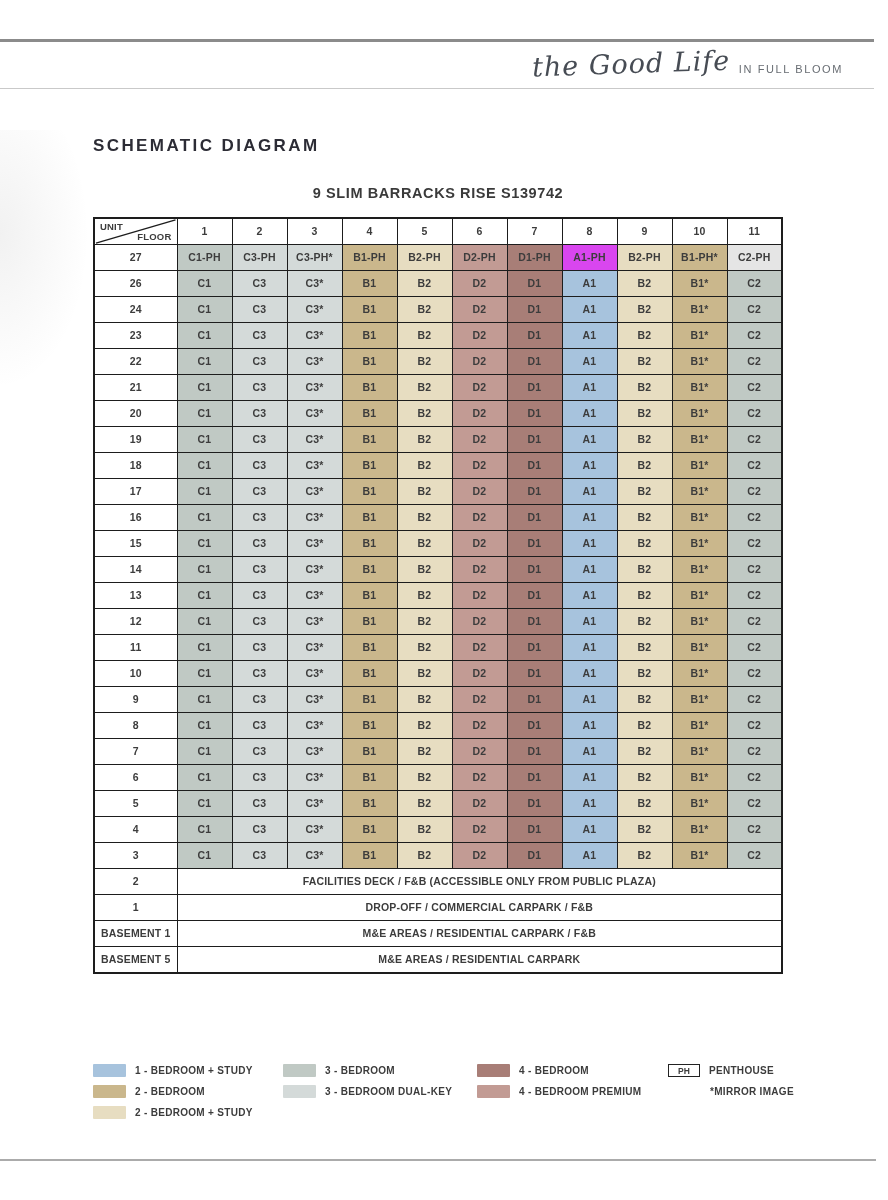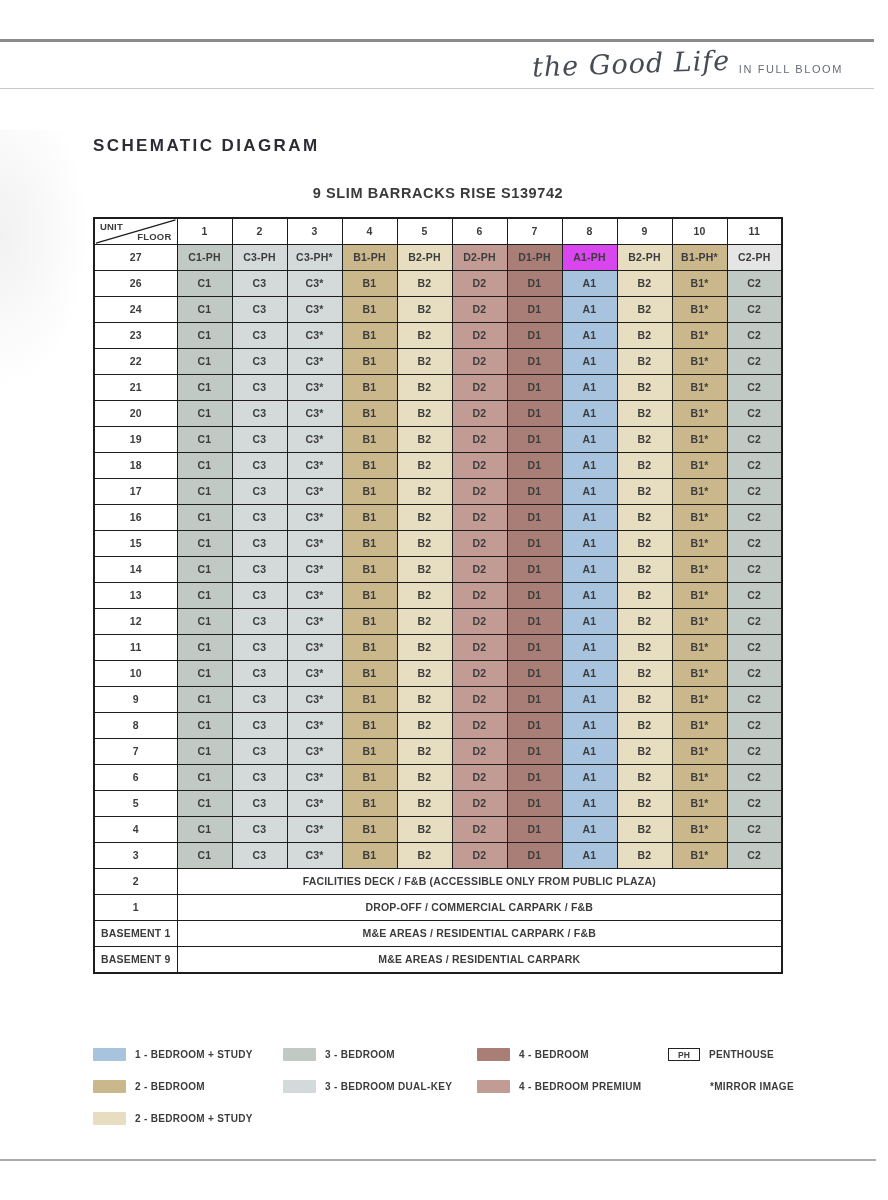--- a/index.html
+++ b/index.html
@@ -23,21 +23,21 @@
   table.schematic td{border:1px solid #1d1d1d;height:25px;padding:0;text-align:center;
         vertical-align:middle;font-size:10.5px;font-weight:700;color:#3c3c3c;line-height:1;
         letter-spacing:0.2px;overflow:hidden;}
   td.corner{position:relative;background:#fff;}
   td.corner svg{position:absolute;left:0;top:0;width:100%;height:100%;}
   .corner-unit{position:absolute;left:5px;top:3px;font-size:9.5px;font-weight:700;color:#3c3c3c;}
   .corner-floor{position:absolute;right:5px;bottom:3px;font-size:9.5px;font-weight:700;color:#3c3c3c;}
   td.floor-label{background:#ffffff;}
   td.span-cell{background:#ffffff;}
   .legend{position:absolute;left:93px;top:1048px;width:700px;height:80px;}
-  .legend-col{position:absolute;top:0;display:flex;flex-direction:column;gap:19px;}
+  .legend-col{position:absolute;top:16px;display:flex;flex-direction:column;gap:8px;}
   .legend-item{display:flex;align-items:center;gap:9px;height:13px;}
   .swatch{width:33px;height:13px;border-radius:1px;flex:0 0 33px;}
   .legend-label{font-size:10px;font-weight:700;letter-spacing:0.3px;color:#3c3c3c;white-space:nowrap;}
   .ph-badge{width:30px;height:11px;border:1.5px solid #222;background:#fff;display:flex;
         align-items:center;justify-content:center;font-size:8.5px;font-weight:700;color:#3c3c3c;
         flex:0 0 30px;}
   .mirror-indent{width:33px;flex:0 0 33px;}
 </style>
 </head>
 <body>
@@ -436,21 +436,21 @@
         </tr>
         <tr>
           <td class="floor-label">1</td>
           <td class="span-cell" colspan="11">DROP-OFF / COMMERCIAL CARPARK / F&amp;B</td>
         </tr>
         <tr>
           <td class="floor-label">BASEMENT 1</td>
           <td class="span-cell" colspan="11">M&amp;E AREAS / RESIDENTIAL CARPARK / F&amp;B</td>
         </tr>
         <tr>
-          <td class="floor-label">BASEMENT 9</td>
+          <td class="floor-label">BASEMENT 5</td>
           <td class="span-cell" colspan="11">M&amp;E AREAS / RESIDENTIAL CARPARK</td>
         </tr>
       </tbody>
   </table>
 
   <div class="legend">
       <div class="legend-col" style="left:0px">
         <div class="legend-item">
           <span class="swatch" style="background:#a7c3dd"></span>
           <span class="legend-label">1 - BEDROOM + STUDY</span>

